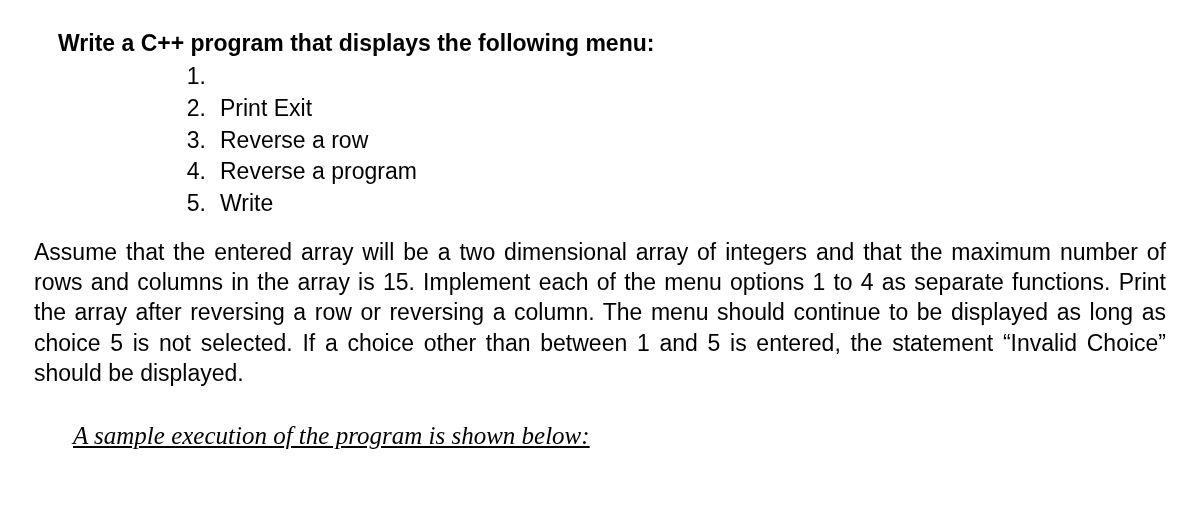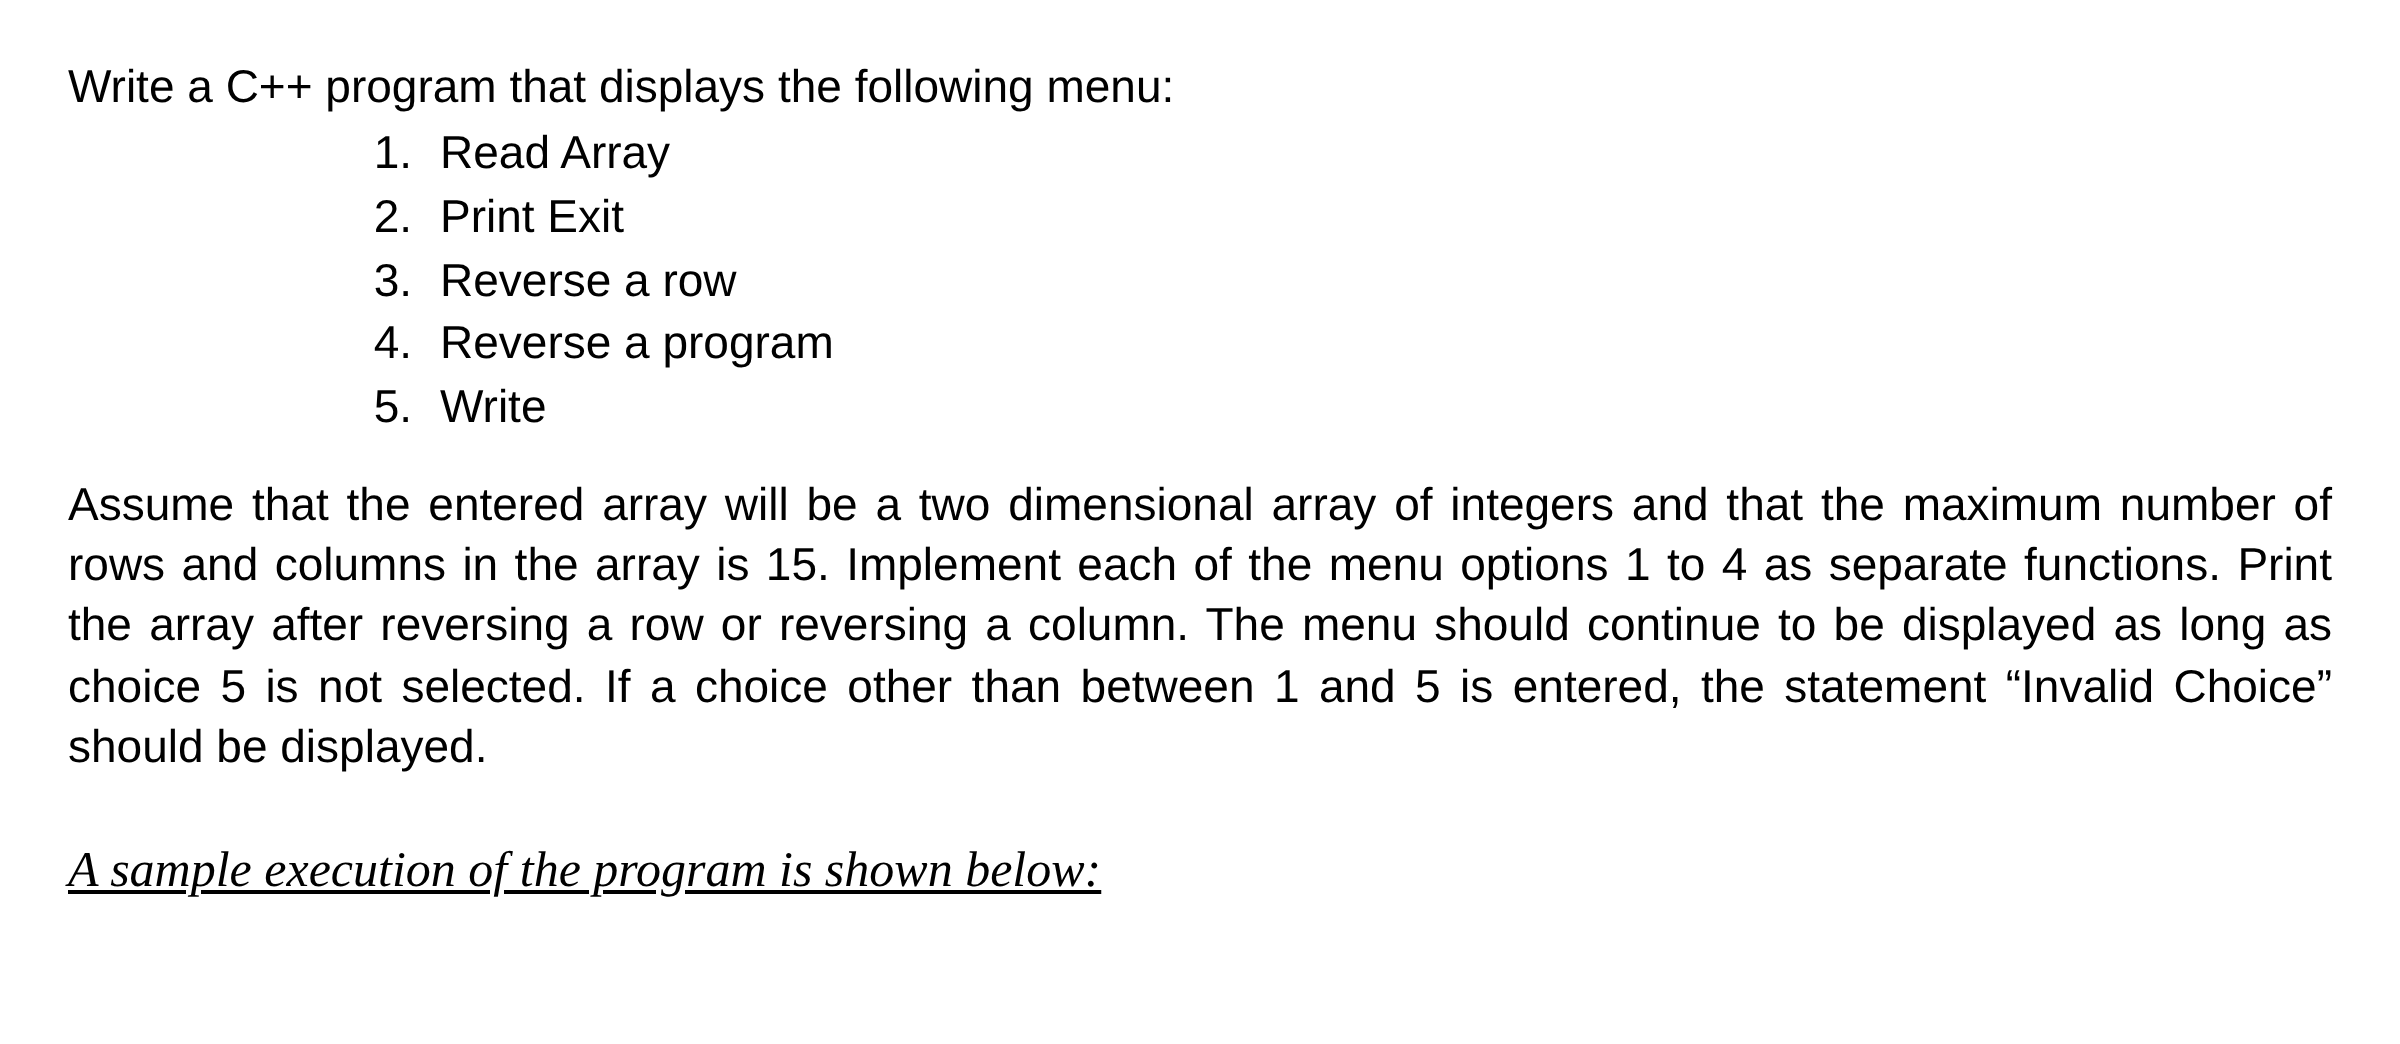--- a/index.html
+++ b/index.html
@@ -11,21 +11,22 @@
       width: 1200px;
       height: 522px;
       background: #ffffff;
       font-family: Arial, Helvetica, sans-serif;
       font-size: 23px;
       color: #000000;
       padding: 28px 34px;
       line-height: 1.35;
     }
     .heading {
-      font-weight: normal;
+      font-weight: bold;
+      margin-left: 24px;
     }
     .menu-list {
       margin-left: 148px;
       margin-top: 2px;
     }
     .menu-item {
       display: flex;
       line-height: 1.38;
     }
     .menu-number {
@@ -37,31 +38,31 @@
       margin-top: 17px;
       text-align: justify;
       line-height: 1.32;
     }
     .sample-line {
       margin-top: 30px;
       font-family: "Times New Roman", Times, serif;
       font-style: italic;
       font-size: 25px;
       text-decoration: underline;
+      margin-left: 39px;
     }
   </style>
 </head>
 <body>
 
 <div class="heading">Write a C++ program that displays the following menu:</div>
 
 <div class="menu-list">
   <div class="menu-item">
     <span class="menu-number">1.</span>
-    <span>Read Array</span>
   </div>
   <div class="menu-item">
     <span class="menu-number">2.</span>
     <span>Print Exit</span>
   </div>
   <div class="menu-item">
     <span class="menu-number">3.</span>
     <span>Reverse a row</span>
   </div>
   <div class="menu-item">

